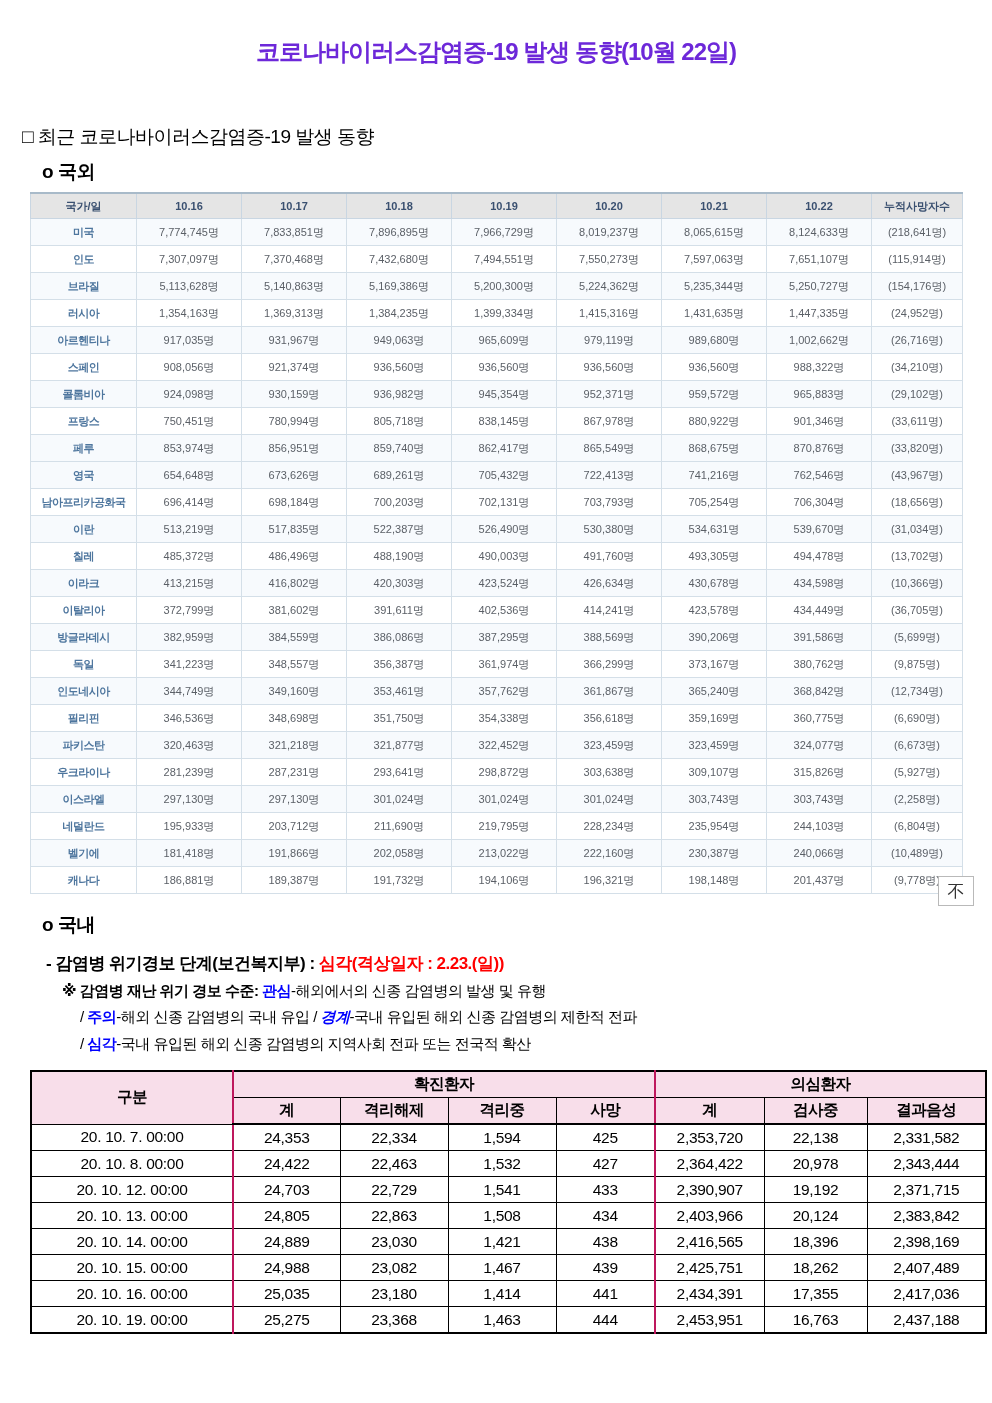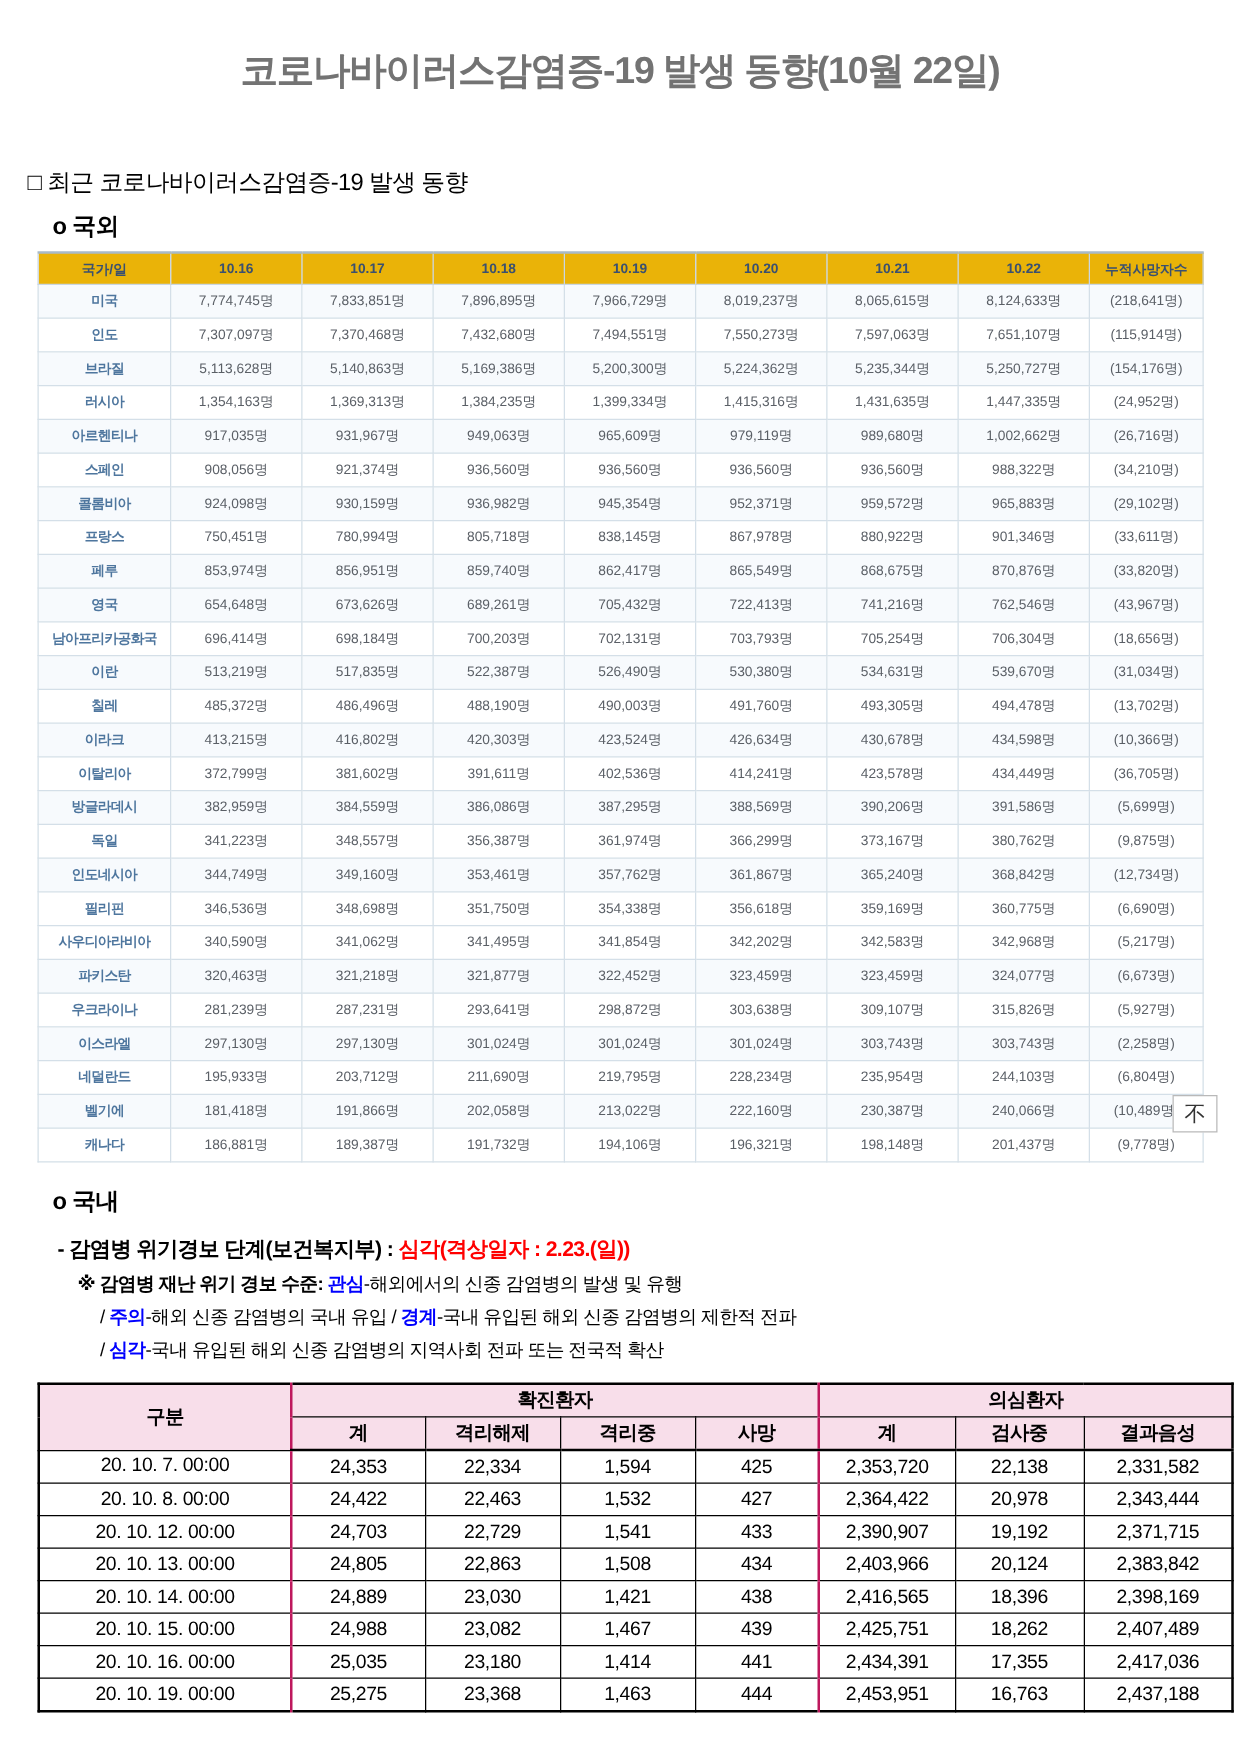--- a/index.html
+++ b/index.html
@@ -1,32 +1,32 @@
 <!DOCTYPE html>
 <html><head>
 <meta charset="utf-8">
 <style>
   html,body{margin:0;padding:0;}
   body{
     width:992px;height:1403px;background:#ffffff;position:relative;
     font-family:"Liberation Sans","DejaVu Sans",sans-serif;color:#000;
   }
   .title{
-    margin:36px 0 0 0;text-align:center;font-size:30px;font-weight:bold;
-    letter-spacing:-1px;color:#737373;
+    margin:36px 0 0 0;text-align:center;font-size:24px;font-weight:bold;
+    letter-spacing:-1px;color:#6d28d9;
   }
   .section-recent{margin:56px 0 0 22px;font-size:19px;font-weight:normal;letter-spacing:-0.5px;}
   .sub-heading{margin:9px 0 7px 42px;font-size:19px;font-weight:bold;letter-spacing:-0.5px;}
   
   table.intl{
     margin-left:30px;width:932px;border-collapse:collapse;table-layout:fixed;
     font-size:11px;border:1px solid #b7c6d4;
   }
   table.intl th{
-    background:#eab308;color:#3a5070;font-weight:bold;height:24px;
+    background:#e5e5e5;color:#3a5070;font-weight:bold;height:24px;
     border:1px solid #c9d6e2;border-top:2px solid #a8bac9;padding:0;
   }
   table.intl td{
     border:1px solid #d4dfe8;height:24px;line-height:13px;text-align:center;
     color:#5a5f66;padding:1px 2px;overflow:hidden;
   }
   table.intl td.country{color:#4e769e;font-weight:bold;letter-spacing:-0.5px;}
   table.intl tr.alt td{background:#f7fafd;}
   
   .alert-line1{margin:14px 0 0 46px;font-size:17px;font-weight:bold;letter-spacing:-0.5px;}
@@ -292,31 +292,20 @@
         <td class="country">필리핀</td>
         <td class="val">346,536명</td>
         <td class="val">348,698명</td>
         <td class="val">351,750명</td>
         <td class="val">354,338명</td>
         <td class="val">356,618명</td>
         <td class="val">359,169명</td>
         <td class="val">360,775명</td>
         <td class="val">(6,690명)</td>
       </tr>
-      <tr>
-        <td class="country">사우디아라비아</td>
-        <td class="val">340,590명</td>
-        <td class="val">341,062명</td>
-        <td class="val">341,495명</td>
-        <td class="val">341,854명</td>
-        <td class="val">342,202명</td>
-        <td class="val">342,583명</td>
-        <td class="val">342,968명</td>
-        <td class="val">(5,217명)</td>
-      </tr>
       <tr class="alt">
         <td class="country">파키스탄</td>
         <td class="val">320,463명</td>
         <td class="val">321,218명</td>
         <td class="val">321,877명</td>
         <td class="val">322,452명</td>
         <td class="val">323,459명</td>
         <td class="val">323,459명</td>
         <td class="val">324,077명</td>
         <td class="val">(6,673명)</td>
@@ -376,21 +365,21 @@
         <td class="val">201,437명</td>
         <td class="val">(9,778명)</td>
       </tr>
     </tbody>
 </table>
 
 <div class="sub-heading" style="margin-top:18px;">o 국내</div>
 
 <div class="alert-line1"><span style="font-weight: bold;">- 감염병 위기경보 단계(보건복지부) : </span><span style="color: rgb(255, 0, 0); font-weight: bold;">심각(격상일자 : 2.23.(일))</span></div>
 <div class="alert-line2"><span style="font-weight: bold;">※ 감염병 재난 위기 경보 수준: </span><span style="color: rgb(0, 0, 255); font-weight: bold;">관심</span><span>-해외에서의 신종 감염병의 발생 및 유행</span></div>
-<div class="alert-line3"><span>/ </span><span style="color: rgb(0, 0, 255); font-weight: bold;">주의</span><span>-해외 신종 감염병의 국내 유입 / </span><span style="color: rgb(0, 0, 255); font-weight: bold;">경계</span><span>-국내 유입된 해외 신종 감염병의 제한적 전파</span></div>
+<div class="alert-line3"><span>/ </span><span style="color: rgb(0, 0, 255); font-weight: bold;">주의</span><span>-해외 신종 감염병의 국내 유입 / </span><span style="color: rgb(0, 0, 255); font-weight: bold; font-style: italic;">경계</span><span>-국내 유입된 해외 신종 감염병의 제한적 전파</span></div>
 <div class="alert-line4"><span>/ </span><span style="color: rgb(0, 0, 255); font-weight: bold; text-align: right;">심각</span><span>-국내 유입된 해외 신종 감염병의 지역사회 전파 또는 전국적 확산</span></div>
 
 <table class="dom">
   <colgroup>
     <col style="width:202px">
       <col style="width:107px">
       <col style="width:108px">
       <col style="width:108px">
     <col style="width:99px">
       <col style="width:109px">

